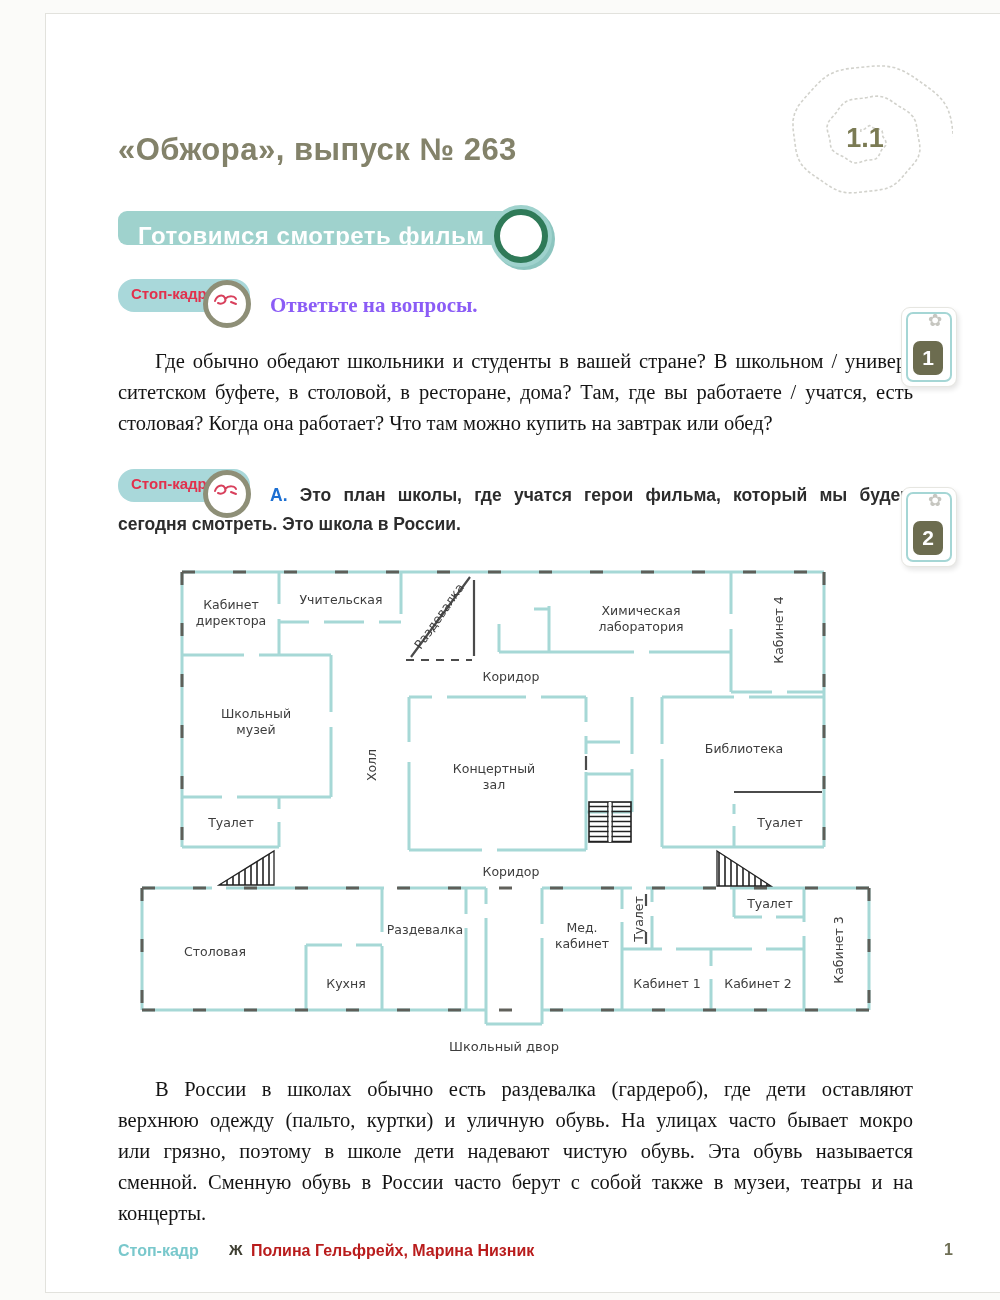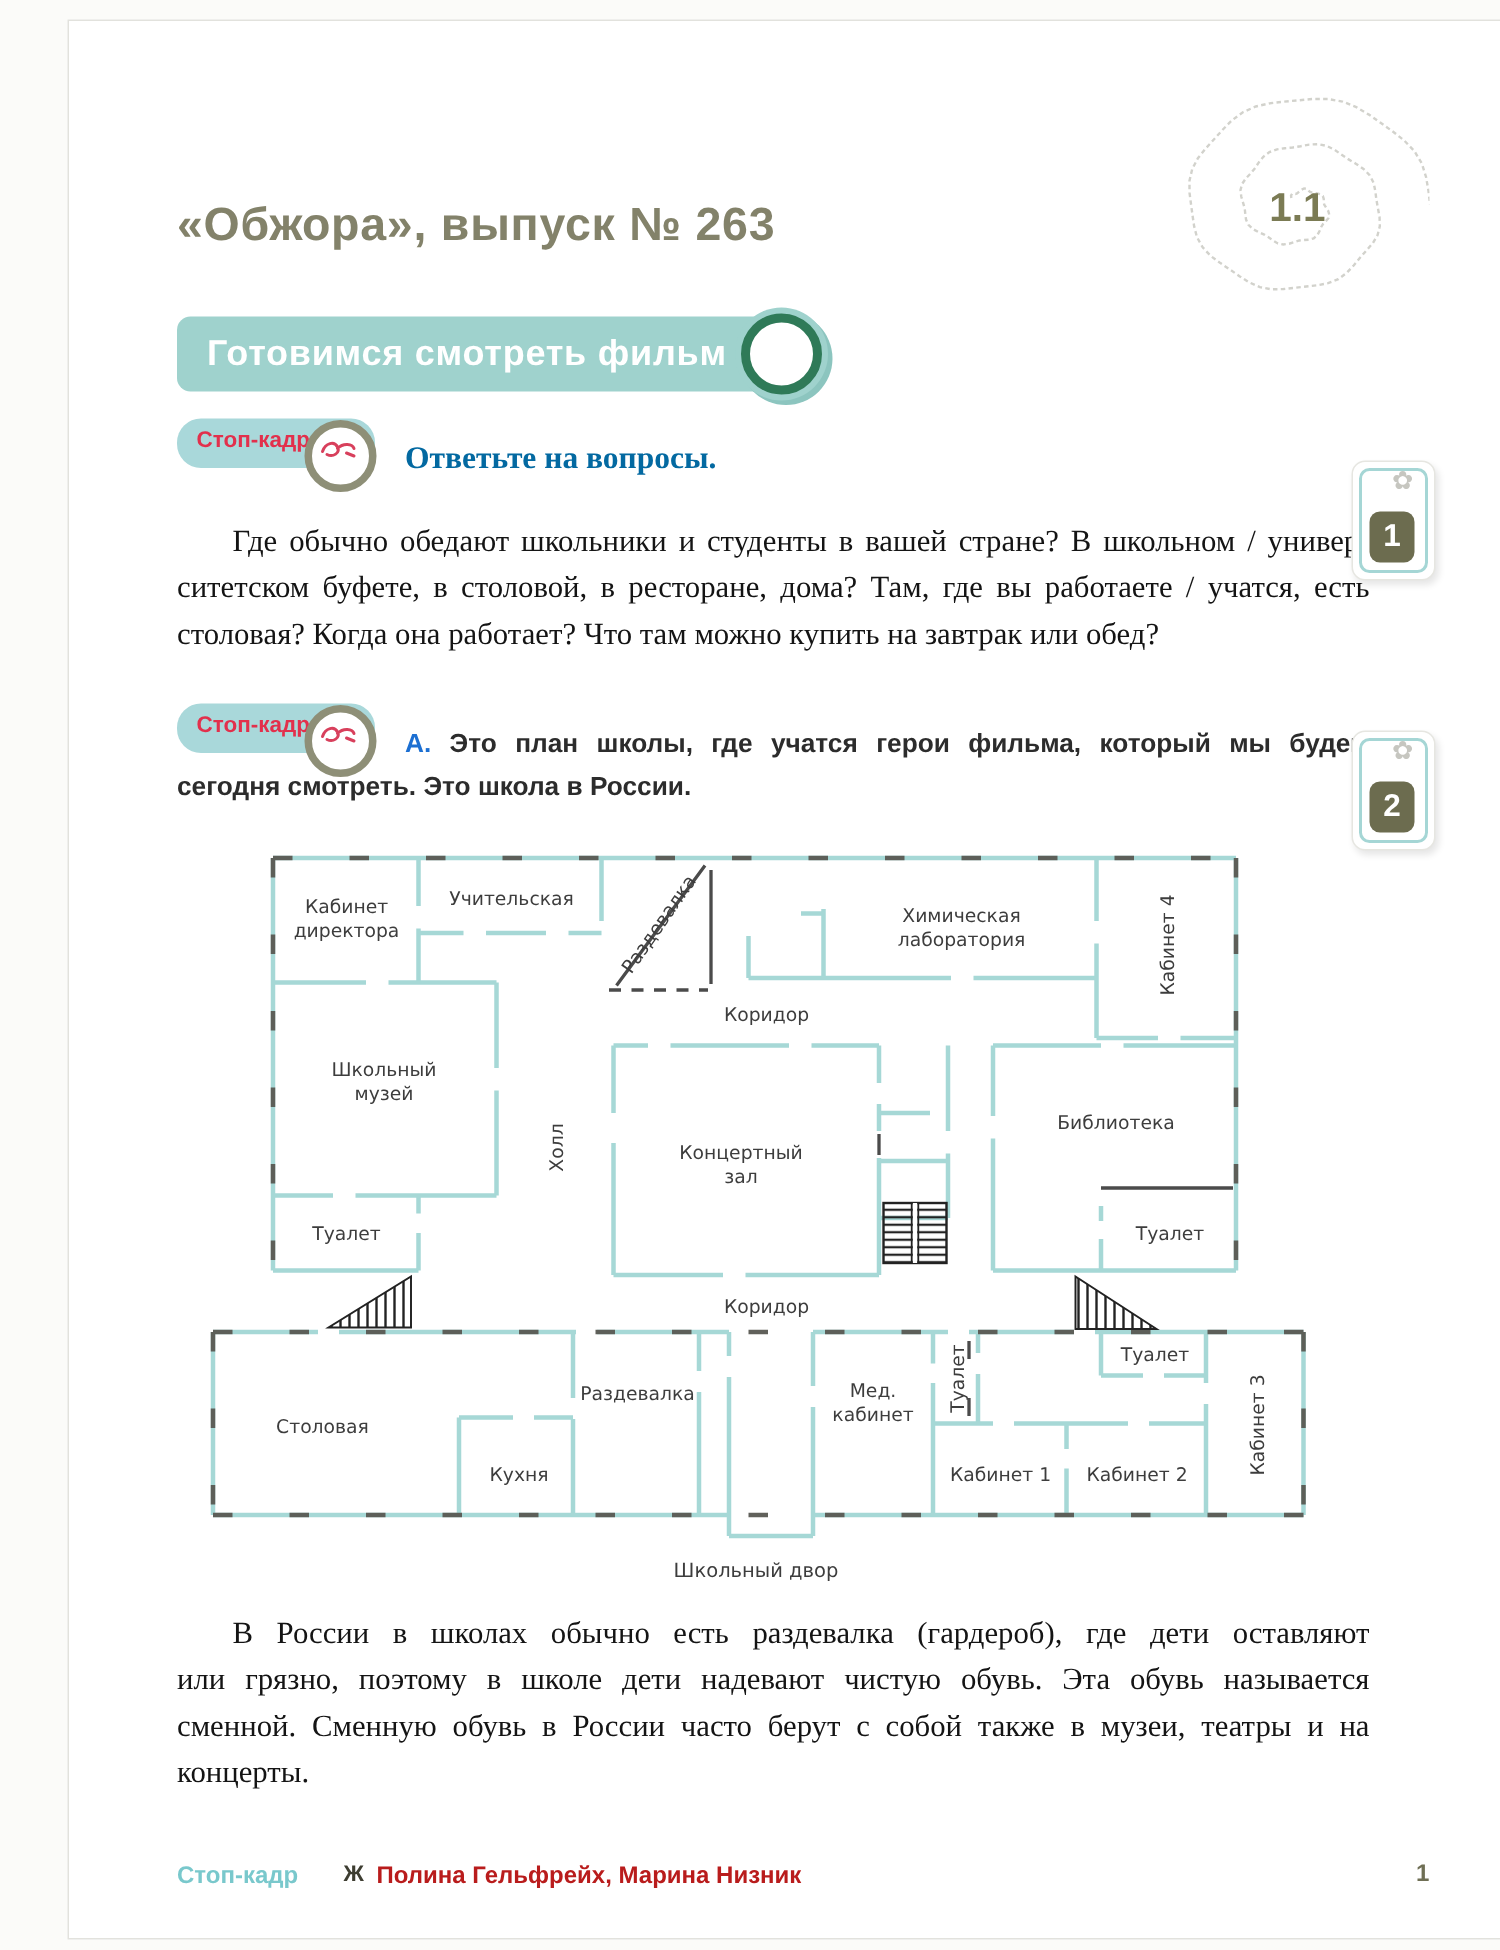--- a/index.html
+++ b/index.html
@@ -10,36 +10,36 @@
   .abs{position:absolute;}
 
   
   .title{left:72px;top:118px;font-size:31px;font-weight:bold;color:#83826a;letter-spacing:.5px;}
 
   
   .spiral{left:727px;top:25px;width:180px;height:180px;}
   .spiral text{font-size:27px;font-weight:bold;fill:#7b7b54;font-family:"Liberation Sans",sans-serif;}
 
   
-  .banner{left:72px;top:197px;width:400px;height:50px;background:#9fd2cd;border-radius:9px;}
+  .banner{left:72px;top:197px;width:400px;height:34px;background:#9fd2cd;border-radius:9px;}
   .banner-label{position:absolute;left:20px;top:0;line-height:50px;font-size:24px;
         font-weight:bold;color:#ffffff;letter-spacing:.5px;}
   .banner-circle{position:absolute;left:376px;top:-2px;width:42px;height:42px;border-radius:50%;
         background:#ffffff;border:6px solid #2f7a58;box-shadow:0 0 0 4px #9fd2cd, 3px 3px 0 4px #8cc5bf;}
 
   
   .stopkadr{width:132px;height:33px;background:#a9d8da;border-radius:16px;}
   .stopkadr .lbl{position:absolute;left:13px;top:6px;font-size:15px;font-weight:bold;color:#e2304c;}
   .sk-circle{position:absolute;left:85px;top:1px;width:38px;height:38px;border-radius:50%;
         background:#fff;border:5px solid #8e8f77;}
   .sk-circle svg{position:absolute;left:3px;top:6px;}
   .sk1{left:72px;top:265px;}
   .sk2{left:72px;top:455px;}
 
-  .instruction{left:224px;top:279px;font-size:21px;font-weight:bold;color:#0369a1;
+  .instruction{left:224px;top:279px;font-size:21px;font-weight:bold;color:#8b5cf6;
         font-family:"Liberation Serif",serif;}
 
   
   .para{left:72px;width:795px;font-family:"Liberation Serif",serif;font-size:20.5px;
         line-height:31px;color:#141414;}
   .p1{top:332px;}
   .p2{top:1060px;}
   .line{white-space:nowrap;}
   .just{text-align:justify;text-align-last:justify;white-space:normal;}
   .indent{padding-left:37px;}
@@ -229,20 +229,21 @@
         <text class="room-label" text-anchor="middle" transform="translate(636,339) rotate(0)"><tspan x="0" dy="4.5">Туалет</tspan></text>
         <text class="room-label" text-anchor="middle" transform="translate(533,419) rotate(0)"><tspan x="0" dy="4.5">Кабинет 1</tspan></text>
         <text class="room-label" text-anchor="middle" transform="translate(624,419) rotate(0)"><tspan x="0" dy="4.5">Кабинет 2</tspan></text>
         <text class="room-label" text-anchor="middle" transform="translate(704,386) rotate(-90)"><tspan x="0" dy="4.5">Кабинет 3</tspan></text>
       </g>
     <text class="plan-caption" x="370" y="487">Школьный двор</text>
   </svg>
 
   <div class="abs para p2">
       <div class="line just indent"><span>В России в школах обычно есть </span><span class="b">раздевалка (гардероб),</span><span> где дети оставляют</span></div>
+      <div class="line just"><span>верхнюю одежду (пальто, куртки) и уличную обувь. На улицах часто бывает мокро</span></div>
       <div class="line just"><span>или грязно, поэтому в школе дети надевают чистую обувь. Эта обувь называется</span></div>
       <div class="line just"><span class="b">сменной</span><span>. Сменную обувь в России часто берут с собой также в музеи, театры и на</span></div>
       <div class="line"><span>концерты.</span></div>
     </div>
 
   <div class="abs footer-brand">Стоп-кадр</div>
   <div class="abs footer-mark">Ж</div>
   <div class="abs footer-authors">Полина Гельфрейх, Марина Низник</div>
   <div class="abs footer-page">1</div>
 

